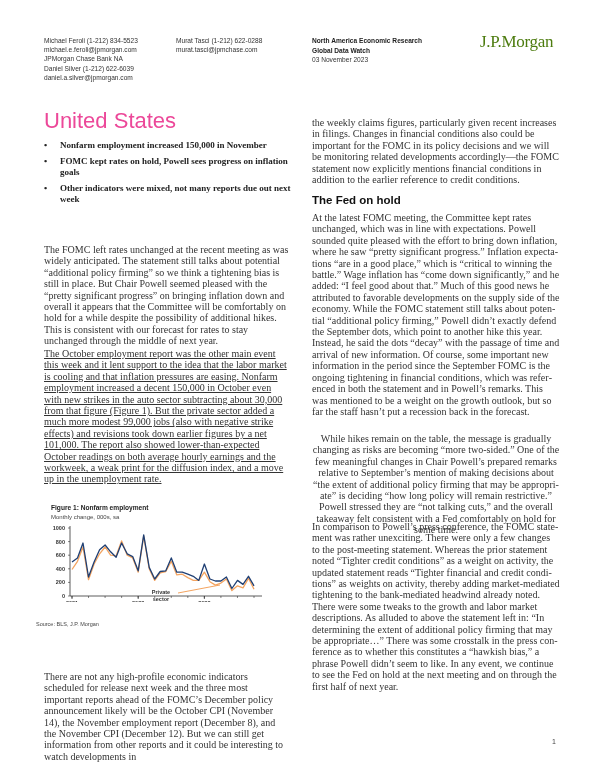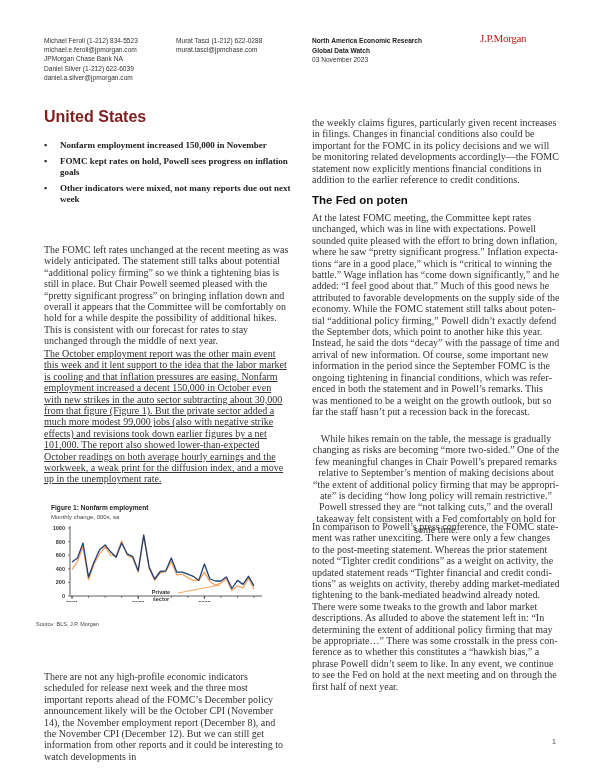--- a/index.html
+++ b/index.html
@@ -3,22 +3,22 @@
 <meta charset="utf-8">
 <style>
   html, body { margin:0; padding:0; background:#ffffff; }
   body { width:600px; height:776px; position:relative; overflow:hidden; font-family:"Liberation Serif", serif; color:#222; }
   .hdr { position:absolute; font-family:"Liberation Sans", sans-serif; font-size:6.6px; line-height:9px; color:#333; }
   .hdr div { white-space:nowrap; }
   #authors-left { left:44px; top:36px; }
   #authors-mid { left:176px; top:36px; }
   #research-info { left:312px; top:36px; }
   #research-info .b { font-weight:bold; color:#222; }
-  #logo { position:absolute; left:480px; top:32px; font-family:"Liberation Serif", serif; font-size:11px; color:#b91c1c; letter-spacing:-0.3px; }
-  #h-title { position:absolute; left:44px; top:108px; font-family:"Liberation Sans", sans-serif; font-weight:bold; font-size:16px; color:#7f1d1d; margin:0; }
+  #logo { position:absolute; left:480px; top:32px; font-family:"Liberation Serif", serif; font-size:17px; color:#4d7c0f; letter-spacing:-0.3px; }
+  #h-title { position:absolute; left:44px; top:108px; font-family:"Liberation Sans", sans-serif; font-weight:normal; font-size:22px; color:#ec4899; margin:0; }
   #bullets { position:absolute; left:44px; top:140px; width:250px; margin:0; padding:0; list-style:none; }
   #bullets li { position:relative; padding-left:16px; font-weight:bold; font-size:9px; line-height:11px; margin-bottom:5px; color:#222; }
   #bullets li::before { content:"•"; position:absolute; left:0; top:0; font-size:9px; }
   .para { position:absolute; font-size:10px; line-height:11.4px; color:#333; margin:0; text-align:left; }
   #p1 { left:44px; top:244px; width:245px; }
   #p2 { left:44px; top:348px; width:245px;text-decoration:underline; }
   #p3 { left:44px; top:671px; width:245px; }
   #p4 { left:312px; top:117px; width:248px; }
   #h-fed { position:absolute; left:312px; top:194px; font-family:"Liberation Sans", sans-serif; font-weight:bold; font-size:11.5px; color:#111; margin:0; }
   #p5 { left:312px; top:212px; width:248px; }
@@ -108,18 +108,18 @@
     </g>
   <line x1="148" y1="71" x2="190" y2="63" stroke="#f4a460" stroke-width="1"></line>
   <text x="131" y="72" font-size="5.5" font-weight="bold" fill="#333" text-anchor="middle">Private</text>
   <text x="131" y="79" font-size="5.5" font-weight="bold" fill="#333" text-anchor="middle">sector</text>
 </svg>
 <div style="position:absolute;left:36px;top:621px;font-family:'Liberation Sans',sans-serif;font-size:5.5px;color:#444;">Source: BLS, J.P. Morgan</div>
 
 <p class="para" id="p3">There are not any high-profile economic indicators scheduled for release next week and the three most important reports ahead of the FOMC’s December policy announcement likely will be the October CPI (November 14), the November employment report (December 8), and the November CPI (December 12). But we can still get information from other reports and it could be interesting to watch developments in</p>
 <p class="para" id="p4">the weekly claims figures, particularly given recent increases in filings. Changes in financial conditions also could be important for the FOMC in its policy decisions and we will be monitoring related developments accordingly—the FOMC statement now explicitly mentions financial conditions in addition to the earlier reference to credit conditions.</p>
 
-<h2 id="h-fed">The Fed on poten</h2>
+<h2 id="h-fed">The Fed on hold</h2>
 <p class="para" id="p5">At the latest FOMC meeting, the Committee kept rates unchanged, which was in line with expectations. Powell sounded quite pleased with the effort to bring down inflation, where he saw “pretty significant progress.” Inflation expecta­tions “are in a good place,” which is “critical to winning the battle.” Wage inflation has “come down significantly,” and he added: “I feel good about that.” Much of this good news he attributed to favorable developments on the supply side of the economy. While the FOMC statement still talks about poten­tial “additional policy firming,” Powell didn’t exactly defend the September dots, which point to another hike this year. Instead, he said the dots “decay” with the passage of time and arrival of new information. Of course, some important new information in the period since the September FOMC is the ongoing tightening in financial conditions, which was refer­enced in both the statement and in Powell’s remarks. This was mentioned to be a weight on the growth outlook, but so far the staff hasn’t put a recession back in the forecast.</p>
 <p class="para" id="p6">While hikes remain on the table, the message is gradually changing as risks are becoming “more two-sided.” One of the few meaningful changes in Chair Powell’s prepared remarks relative to September’s mention of making decisions about “the extent of additional policy firming that may be appropri­ate” is deciding “how long policy will remain restrictive.” Powell stressed they are “not talking cuts,” and the overall takeaway felt consistent with a Fed comfortably on hold for some time.</p>
 <p class="para" id="p7">In comparison to Powell’s press conference, the FOMC state­ment was rather unexciting. There were only a few changes to the post-meeting statement. Whereas the prior statement not­ed “Tighter credit conditions” as a weight on activity, the updated statement reads “Tighter financial and credit condi­tions” as weights on activity, thereby adding market-mediated tightening to the bank-mediated headwind already noted. There were some tweaks to the growth and labor market descriptions. As alluded to above the statement left in: “In determining the extent of additional policy firming that may be appropriate…” There was some crosstalk in the press con­ference as to whether this constitutes a “hawkish bias,” a phrase Powell didn’t seem to like. In any event, we continue to see the Fed on hold at the next meeting and on through the first half of next year.</p>
 
 <div id="page-num">1</div>
 
 </body></html>

